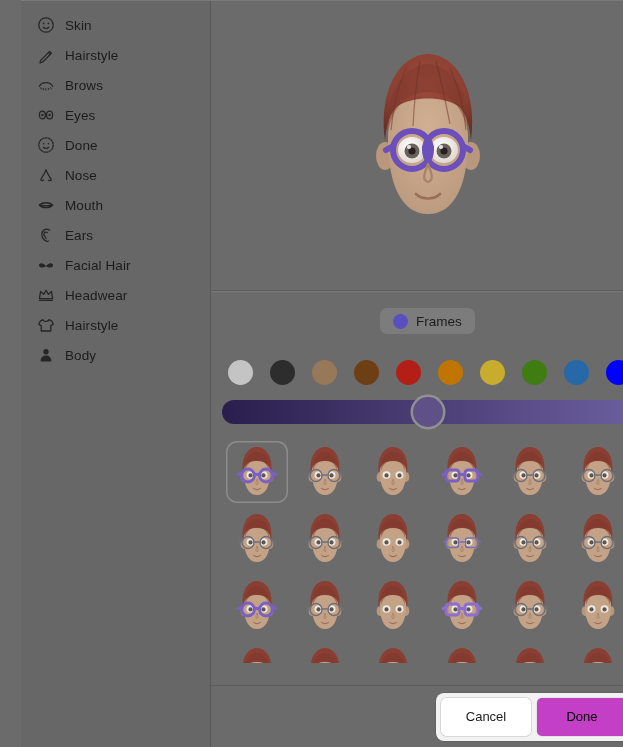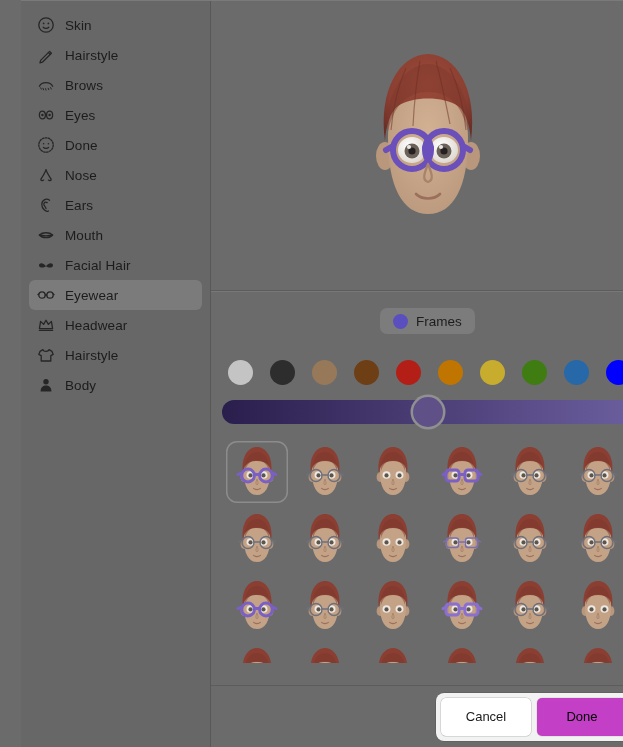--- a/index.html
+++ b/index.html
@@ -261,52 +261,42 @@
         <span class="side-icon">
           <svg width="18" height="18" viewBox="0 0 18 18">
             <path d="M9 3.6 C8 7 5.4 10.8 4.2 12.6 C3 14.4 5.4 15 6.6 14.1 M9 3.6 C10 7 12.6 10.8 13.8 12.6 C15 14.4 12.6 15 11.4 14.1" stroke="#262626" stroke-width="1.3" fill="none" stroke-linecap="round" stroke-linejoin="round"></path>
           </svg>
         </span>
         <span class="side-label">Nose</span>
       </div>
       <div class="side-item">
         <span class="side-icon">
           <svg width="18" height="18" viewBox="0 0 18 18">
+            <path d="M2.4 9 C5.4 6 12.6 6 15.6 9 C12.6 12.6 5.4 12.6 2.4 9 Z" stroke="#262626" stroke-width="1.3" fill="none" stroke-linecap="round" stroke-linejoin="round"></path>
+            <path d="M2.4 9 C6 9.9 12 9.9 15.6 9" stroke="#262626" stroke-width="1.3" fill="none" stroke-linecap="round" stroke-linejoin="round"></path>
+          </svg>
+        </span>
+        <span class="side-label">Mouth</span>
+      </div>
+      <div class="side-item">
+        <span class="side-icon">
+          <svg width="18" height="18" viewBox="0 0 18 18">
             <path d="M12.6 4.2 C9 1.8 4.8 4.2 4.8 8.4 C4.8 11.4 6 12.6 7.2 13.8 C8.4 15 9.6 16.2 11.4 15 " stroke="#262626" stroke-width="1.3" fill="none" stroke-linecap="round" stroke-linejoin="round"></path>
             <path d="M10.2 6.6 C8.4 5.4 6.6 6.6 6.9 8.7 C7.2 10.5 9 10.8 9 12.6" stroke="#262626" stroke-width="1.3" fill="none" stroke-linecap="round" stroke-linejoin="round"></path>
           </svg>
         </span>
         <span class="side-label">Ears</span>
       </div>
       <div class="side-item">
         <span class="side-icon">
           <svg width="18" height="18" viewBox="0 0 18 18">
-            <path d="M2.4 9 C5.4 6 12.6 6 15.6 9 C12.6 12.6 5.4 12.6 2.4 9 Z" stroke="#262626" stroke-width="1.3" fill="none" stroke-linecap="round" stroke-linejoin="round"></path>
-            <path d="M2.4 9 C6 9.9 12 9.9 15.6 9" stroke="#262626" stroke-width="1.3" fill="none" stroke-linecap="round" stroke-linejoin="round"></path>
-          </svg>
-        </span>
-        <span class="side-label">Mouth</span>
-      </div>
-      <div class="side-item">
-        <span class="side-icon">
-          <svg width="18" height="18" viewBox="0 0 18 18">
             <path d="M9 10.2 C6.6 12 3 12 2.1 9.9 C1.5 8.1 3.6 6.9 5.4 7.5 C7.2 8.1 8.4 9.3 9 10.2 C9.6 9.3 10.8 8.1 12.6 7.5 C14.4 6.9 16.5 8.1 15.9 9.9 C15 12 11.4 12 9 10.2 Z" fill="#262626"></path>
           </svg>
         </span>
         <span class="side-label">Facial Hair</span>
-      </div>
-      <div class="side-item selected">
-        <span class="side-icon">
-          <svg width="18" height="18" viewBox="0 0 18 18">
-            <circle cx="5" cy="9" r="3.2" stroke="#262626" stroke-width="1.3" fill="none" stroke-linecap="round" stroke-linejoin="round"></circle>
-            <circle cx="13" cy="9" r="3.2" stroke="#262626" stroke-width="1.3" fill="none" stroke-linecap="round" stroke-linejoin="round"></circle>
-            <path d="M8.2 9 L9.8 9 M1.8 8 L1 8.6 M16.2 8 L17 8.6" stroke="#262626" stroke-width="1.3" fill="none" stroke-linecap="round" stroke-linejoin="round"></path>
-          </svg>
-        </span>
-        <span class="side-label">Eyewear</span>
       </div>
       <div class="side-item">
         <span class="side-icon">
           <svg width="18" height="18" viewBox="0 0 18 18">
             <path d="M2.4 12.6 L3.6 5.4 L6.6 8.4 L9 4.2 L11.4 8.4 L14.4 5.4 L15.6 12.6 Z" stroke="#262626" stroke-width="1.3" fill="none" stroke-linecap="round" stroke-linejoin="round"></path>
             <path d="M2.4 14.4 L15.6 14.4" stroke="#262626" stroke-width="1.3" fill="none" stroke-linecap="round" stroke-linejoin="round"></path>
           </svg>
         </span>
         <span class="side-label">Headwear</span>
       </div>

